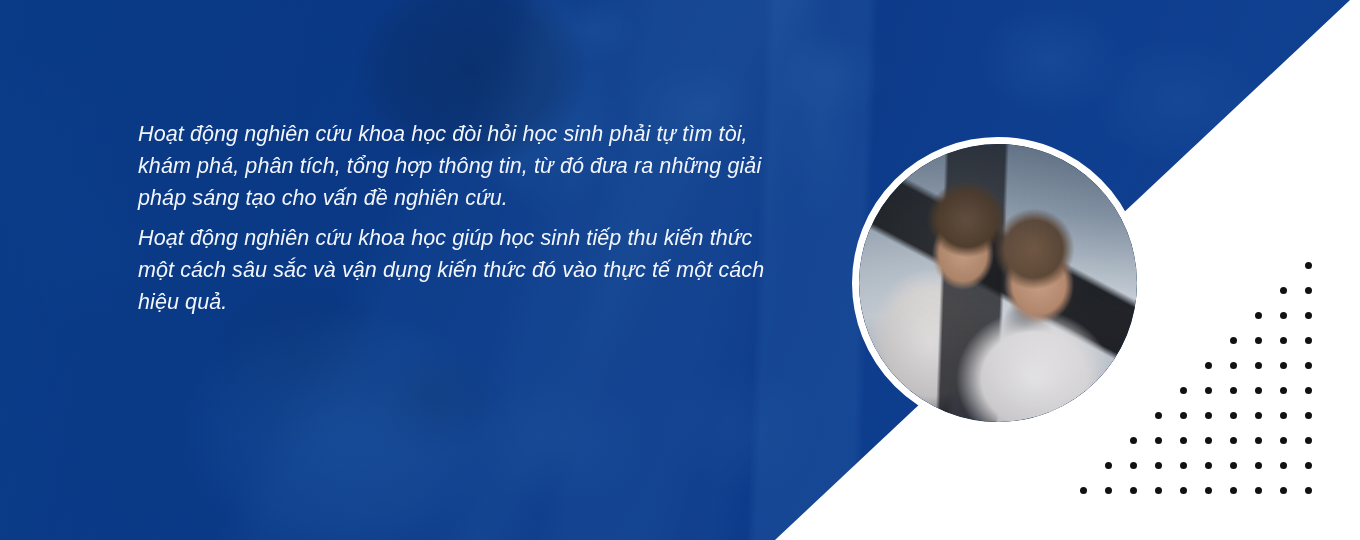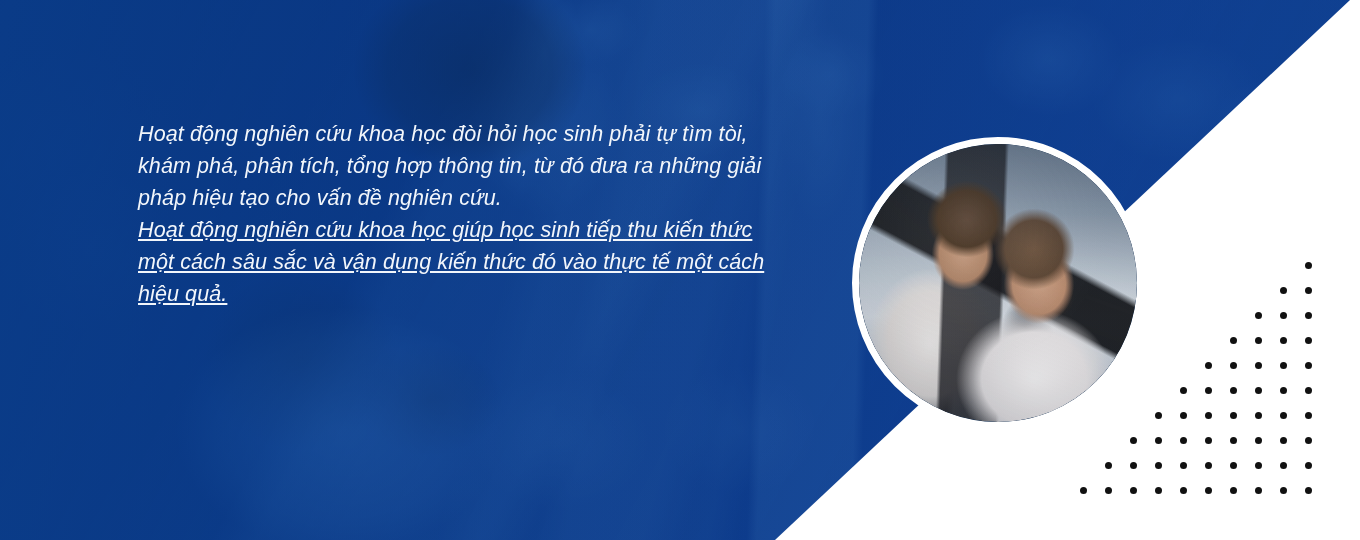--- a/index.html
+++ b/index.html
@@ -106,21 +106,21 @@
     white-space:nowrap;
   }
   .para{
     margin:0;
     font-style:italic;
     font-size:21.5px;
     line-height:32px;
     color:#f2f6fb;
     letter-spacing:.1px;
   }
-  .para + .para{margin-top:0;text-decoration:underline;}
+  .para + .para{margin-top:8px;}
 
   
   .circle-photo{
     position:absolute;
     left:852px;top:137px;
     width:292px;height:292px;
     border-radius:50%;
     border:7px solid #ffffff;
     box-sizing:border-box;
     overflow:hidden;
@@ -186,21 +186,21 @@
 
 <div id="banner">
 
   <div class="blue-panel">
     <div class="photo-bg"></div>
     <div class="photo-tint"></div>
     <div class="photo-veil"></div>
   </div>
 
   <div class="content">
-    <p class="para">Hoạt động nghiên cứu khoa học đòi hỏi học sinh phải tự tìm tòi, khám phá, phân tích, tổng hợp thông tin, từ đó đưa ra những giải pháp hiệu tạo cho vấn đề nghiên cứu.</p>
+    <p class="para">Hoạt động nghiên cứu khoa học đòi hỏi học sinh phải tự tìm tòi, khám phá, phân tích, tổng hợp thông tin, từ đó đưa ra những giải pháp sáng tạo cho vấn đề nghiên cứu.</p>
     <p class="para">Hoạt động nghiên cứu khoa học giúp học sinh tiếp thu kiến thức một cách sâu sắc và vận dụng kiến thức đó vào thực tế một cách hiệu quả.</p>
   </div>
 
   <div class="circle-photo">
     <div class="circle-inner"></div>
     <div class="circle-shade"></div>
   </div>
 
   <div class="dot-grid" id="dot-grid">
       <div class="dot" style="left: 225px; top: 0px; width: 7px; height: 7px; background: rgb(17, 17, 17);"></div>

